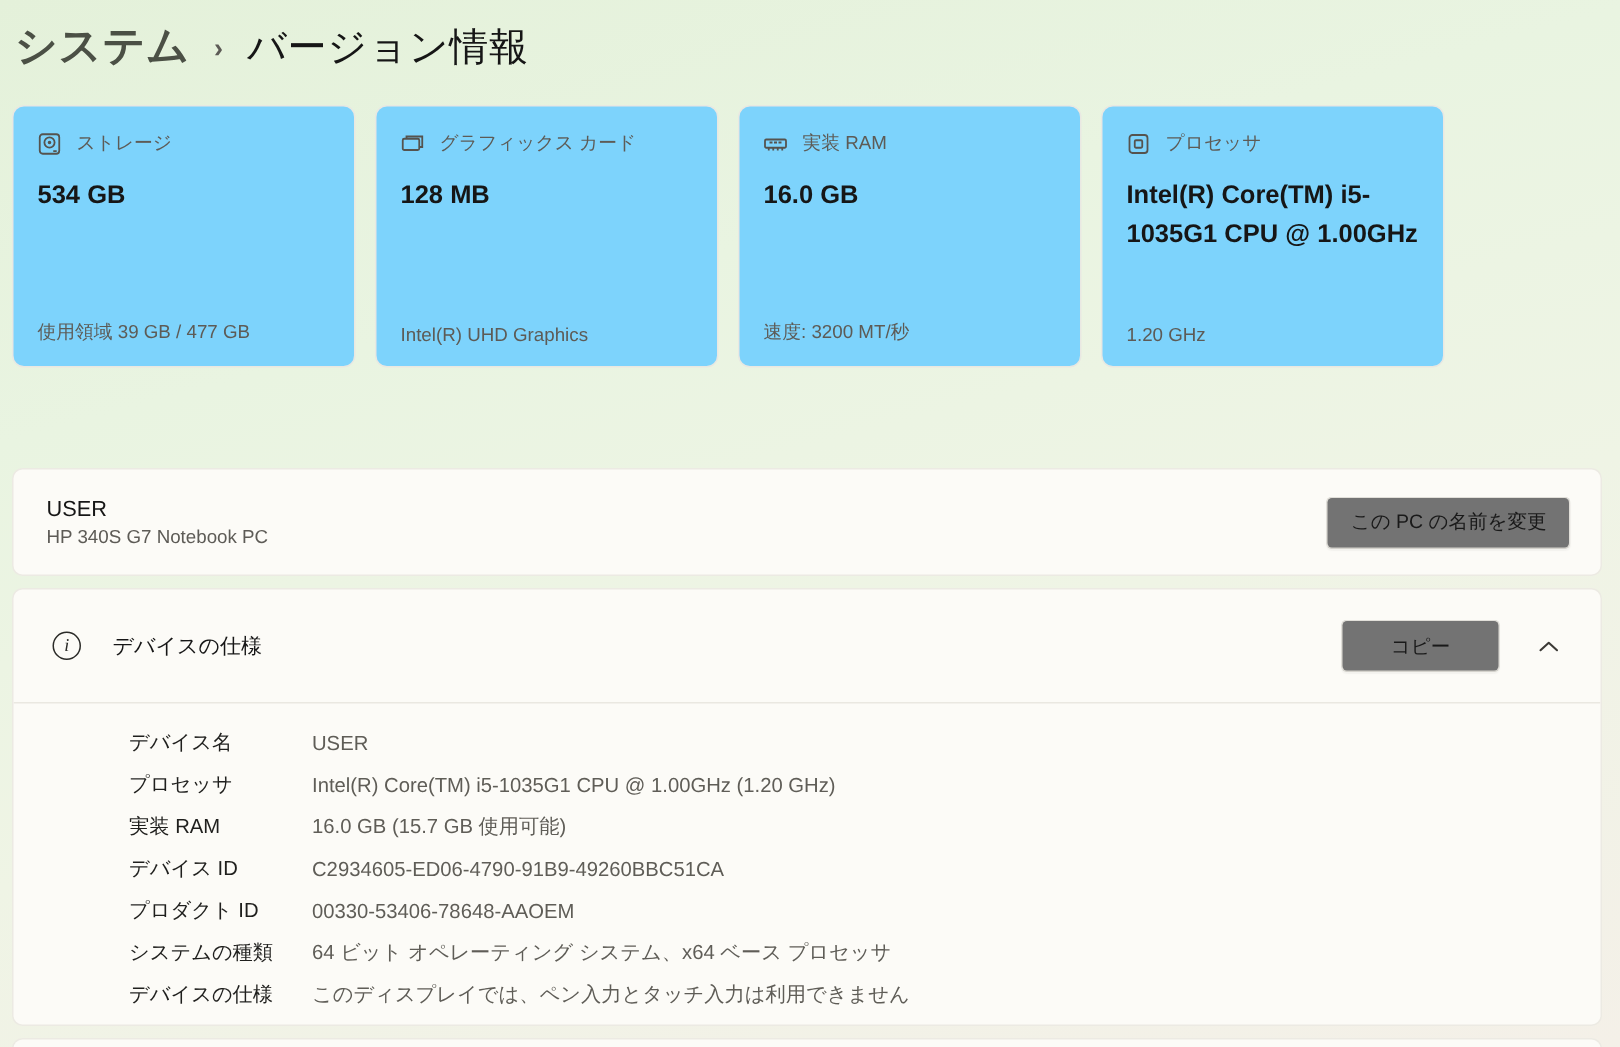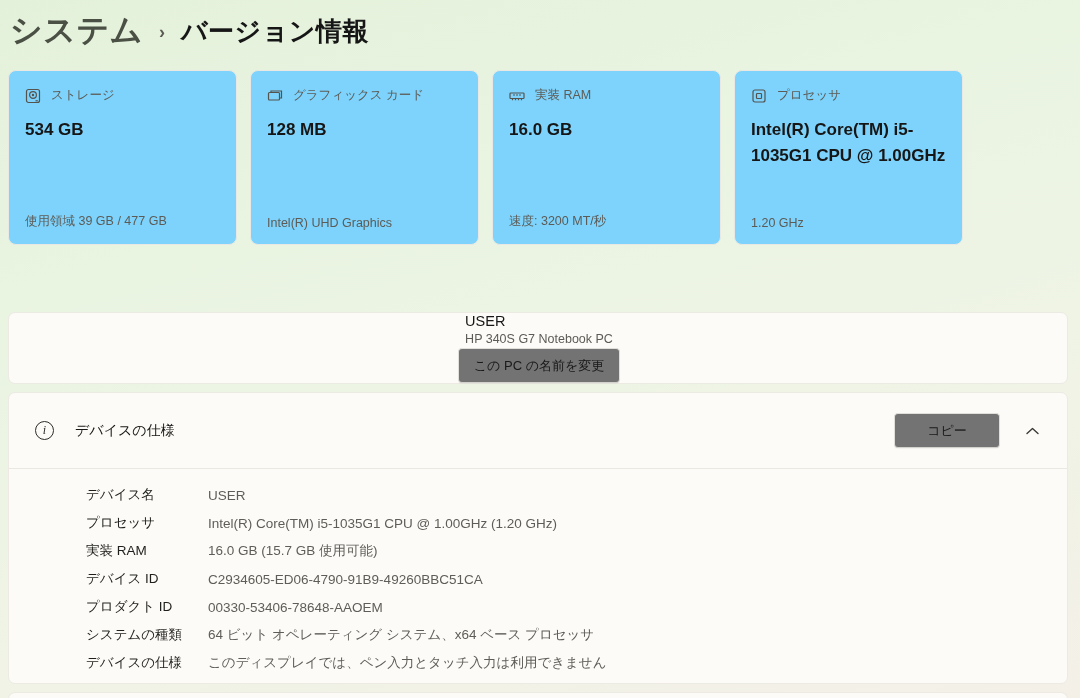--- a/index.html
+++ b/index.html
@@ -9,23 +9,23 @@
     background: linear-gradient(165deg, #e4f1da 0%, #e9f4e1 30%, #eff4e5 60%, #f4f0e8 100%);
     color: #191919;
   }
 
   
   .titlebar {
     display: flex; align-items: center;
     margin: 13px 0 0 10px;
     height: 36px;
   }
-  .crumb-parent { font-size: 32px; font-weight: 600; color: #4b5045; letter-spacing: 0.5px; cursor: pointer; }
+  .crumb-parent { font-size: 28px; font-weight: 600; color: #4b5045; letter-spacing: 0.5px; cursor: pointer; }
   .crumb-sep { font-size: 18px; color: #5d5b56; margin: 2px 16px 0 16px; font-weight: 600; }
-  .crumb-current { font-size: 26px; font-weight: 700; color: #161616; letter-spacing: 0.5px; }
+  .crumb-current { font-size: 26px; font-weight: 400; color: #161616; letter-spacing: 0.5px; }
 
   
   .cards { display: flex; gap: 13px; margin: 21px 12px 0 8px; }
   .card {
     width: 229px; height: 175px;
     background: #7dd3fc;
     border: 1px solid #e9e8e2;
     border-radius: 8px;
     padding: 16px 16px 14px 16px;
     position: relative;
@@ -37,21 +37,20 @@
   .card-footer { position: absolute; left: 16px; bottom: 14px; font-size: 12.5px; color: #5d5b56; }
 
   .icon-stroke { stroke: #55534e; fill: none; stroke-width: 1.2; }
 
   
   .panel {
     background: #fcfbf7;
     border: 1px solid #eceae3;
     border-radius: 7px;
     margin: 0 12px 0 8px;
-    flex-direction: column;
   }
   .banner {
     margin-top: 67px;
     height: 72px;
     display: flex; align-items: center;
     padding: 0 20px 0 22px;
   }
   .banner-name { font-size: 14.5px; color: #161616; }
   .banner-model { font-size: 12.5px; color: #5d5b56; margin-top: 3px; }
   .spacer { flex: 1; }

